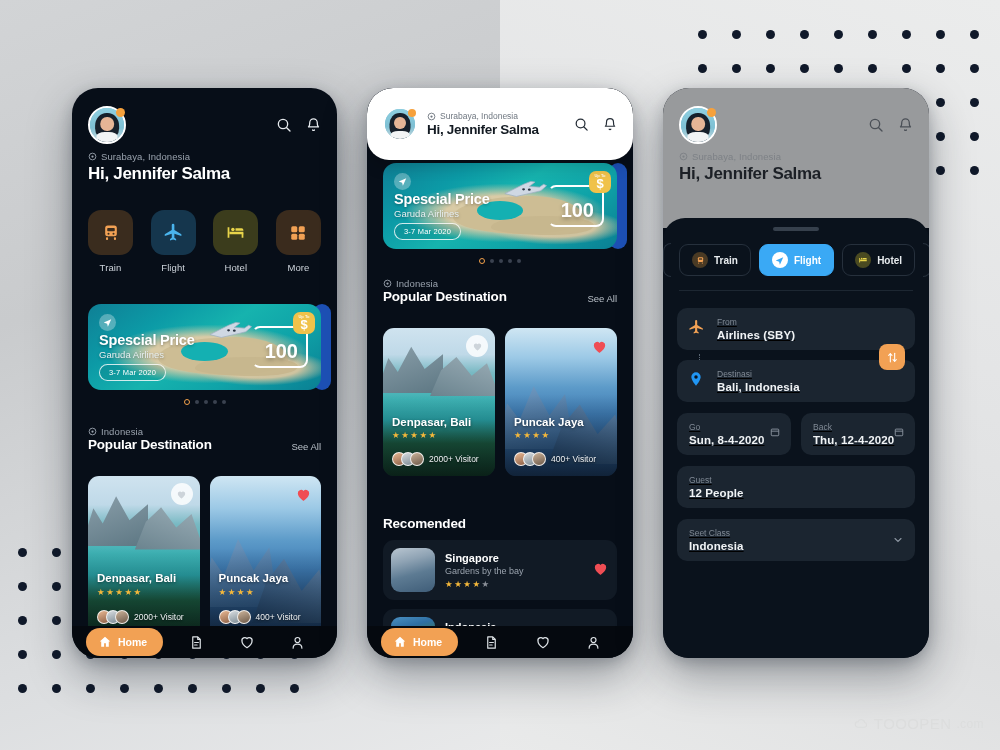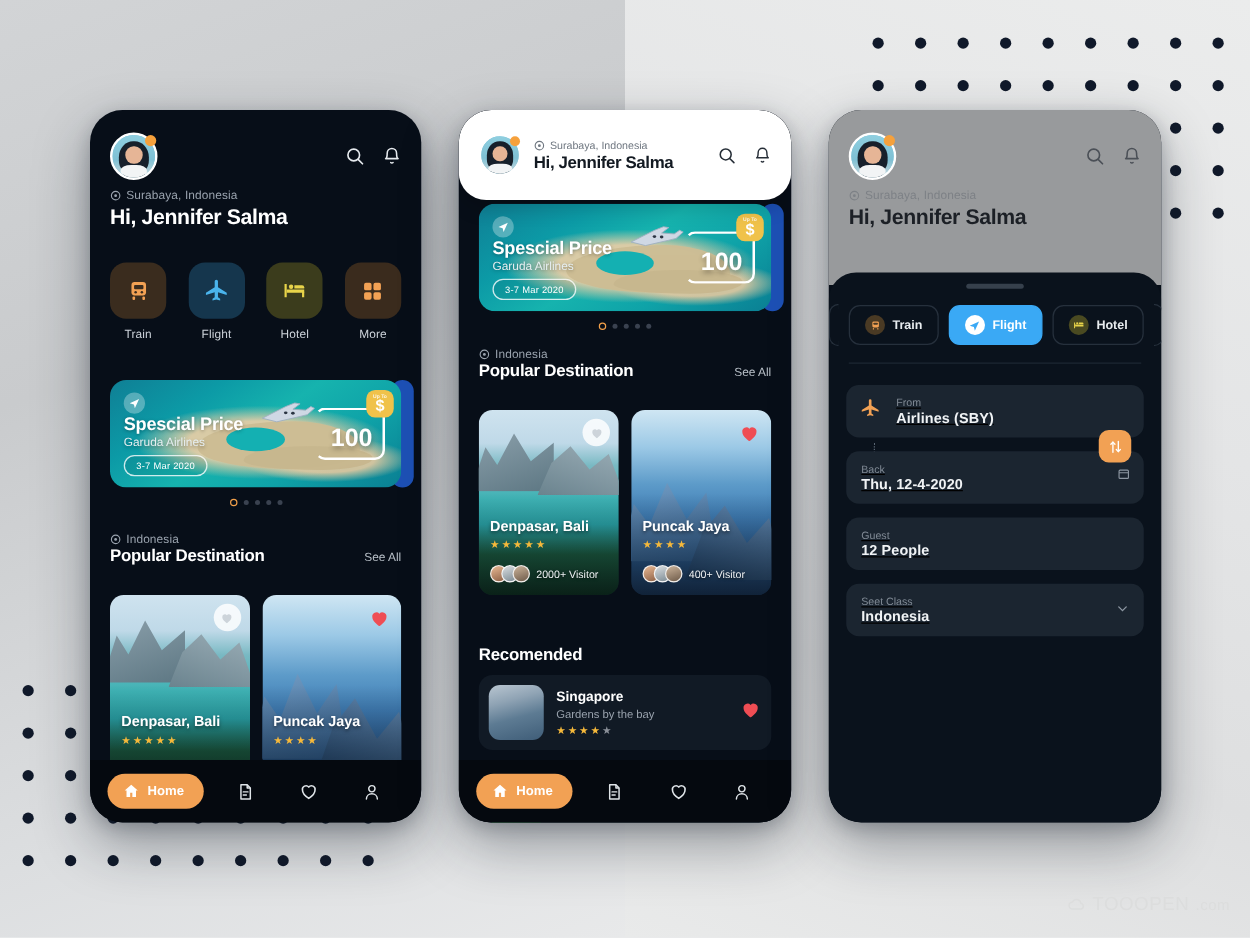--- a/index.html
+++ b/index.html
@@ -219,21 +219,21 @@
     margin-left:-5px;
   }
   .face-pip:first-child { margin-left:0; }
   .fp1 { background:linear-gradient(160deg,#e8b893,#8b5f45); }
   .fp2 { background:linear-gradient(160deg,#d9dde0,#7b8a93); }
   .fp3 { background:linear-gradient(160deg,#cbb39a,#6d5a49); }
   .visitor-txt { font-size:8.5px;color:#eef1f3; text-shadow:0 1px 2px rgba(0,0,0,.6); }
 
   
   .botnav {
-    position:absolute; left:0; right:0; bottom:0; height:50px;
+    position:absolute; left:0; right:0; bottom:0; height:32px;
     background:#05090f; display:flex; align-items:center; padding:0 14px; gap:0;
   }
   .home-pill {
     display:flex;align-items:center;gap:6px; background:#f2a154;
     border-radius:16px; padding:7px 16px 7px 12px;
   }
   .home-pill .t { font-size:10.5px;font-weight:700;color:#fff; }
   .nav-rest { flex:1; display:flex; justify-content:space-around; align-items:center; padding-left:8px;}
 
   
@@ -911,32 +911,52 @@
           <svg width="17" height="17" viewBox="0 0 24 24" fill="#f2a154">
             <path d="M21 16v-2l-8-5V3.5a1.5 1.5 0 00-3 0V9l-8 5v2l8-2.5V18l-2 1.5V21l3.5-1 3.5 1v-1.5L13 18v-4.5z"></path>
           </svg>
         </span>
         <div class="lab">From</div>
         <div class="val">Airlines (SBY)</div>
       </div>
 
       <div style="position:absolute;left:22px;top:46px;height:24px;border-left:1.6px dotted #5a6673;"></div>
 
+      <div class="fld with-ico" style="margin-top:10px;">
+        <span class="fld-ico">
+          <svg width="16" height="16" viewBox="0 0 24 24" fill="#2196f3">
+            <path d="M12 2a7 7 0 00-7 7c0 5.2 7 13 7 13s7-7.8 7-13a7 7 0 00-7-7z"></path>
+            <circle cx="12" cy="9" r="2.6" fill="#0a121c"></circle>
+          </svg>
+        </span>
+        <div class="lab">Destinasi</div>
+        <div class="val">Bali, Indonesia</div>
+      </div>
 
       <div class="swap-btn" style="top:36px;">
         <svg width="13" height="13" viewBox="0 0 24 24" fill="none" stroke="#fff" stroke-width="2" stroke-linecap="round">
           <path d="M8 20V5"></path>
             <path d="M5 8l3-3 3 3"></path>
             <path d="M16 4v15"></path>
             <path d="M13 16l3 3 3-3"></path>
         </svg>
       </div>
     </div>
 
     <div style="display:flex;gap:10px;margin-top:11px;">
+      <div class="fld" style="flex:1;">
+        <span class="cal-ico">
+          <svg width="10" height="10" viewBox="0 0 24 24" fill="none" stroke="#8c96a1" stroke-width="2.2">
+            <rect x="3" y="5" width="18" height="16" rx="2"></rect>
+              <line x1="3" y1="10" x2="21" y2="10"></line>
+          </svg>
+        </span>
+        <div class="lab">Go</div>
+        <div class="val">Sun, 8-4-2020</div>
+      </div>
       <div class="fld" style="flex:1;">
         <span class="cal-ico">
           <svg width="10" height="10" viewBox="0 0 24 24" fill="none" stroke="#8c96a1" stroke-width="2.2">
             <rect x="3" y="5" width="18" height="16" rx="2"></rect>
               <line x1="3" y1="10" x2="21" y2="10"></line>
           </svg>
         </span>
         <div class="lab">Back</div>
         <div class="val">Thu, 12-4-2020</div>
       </div>

